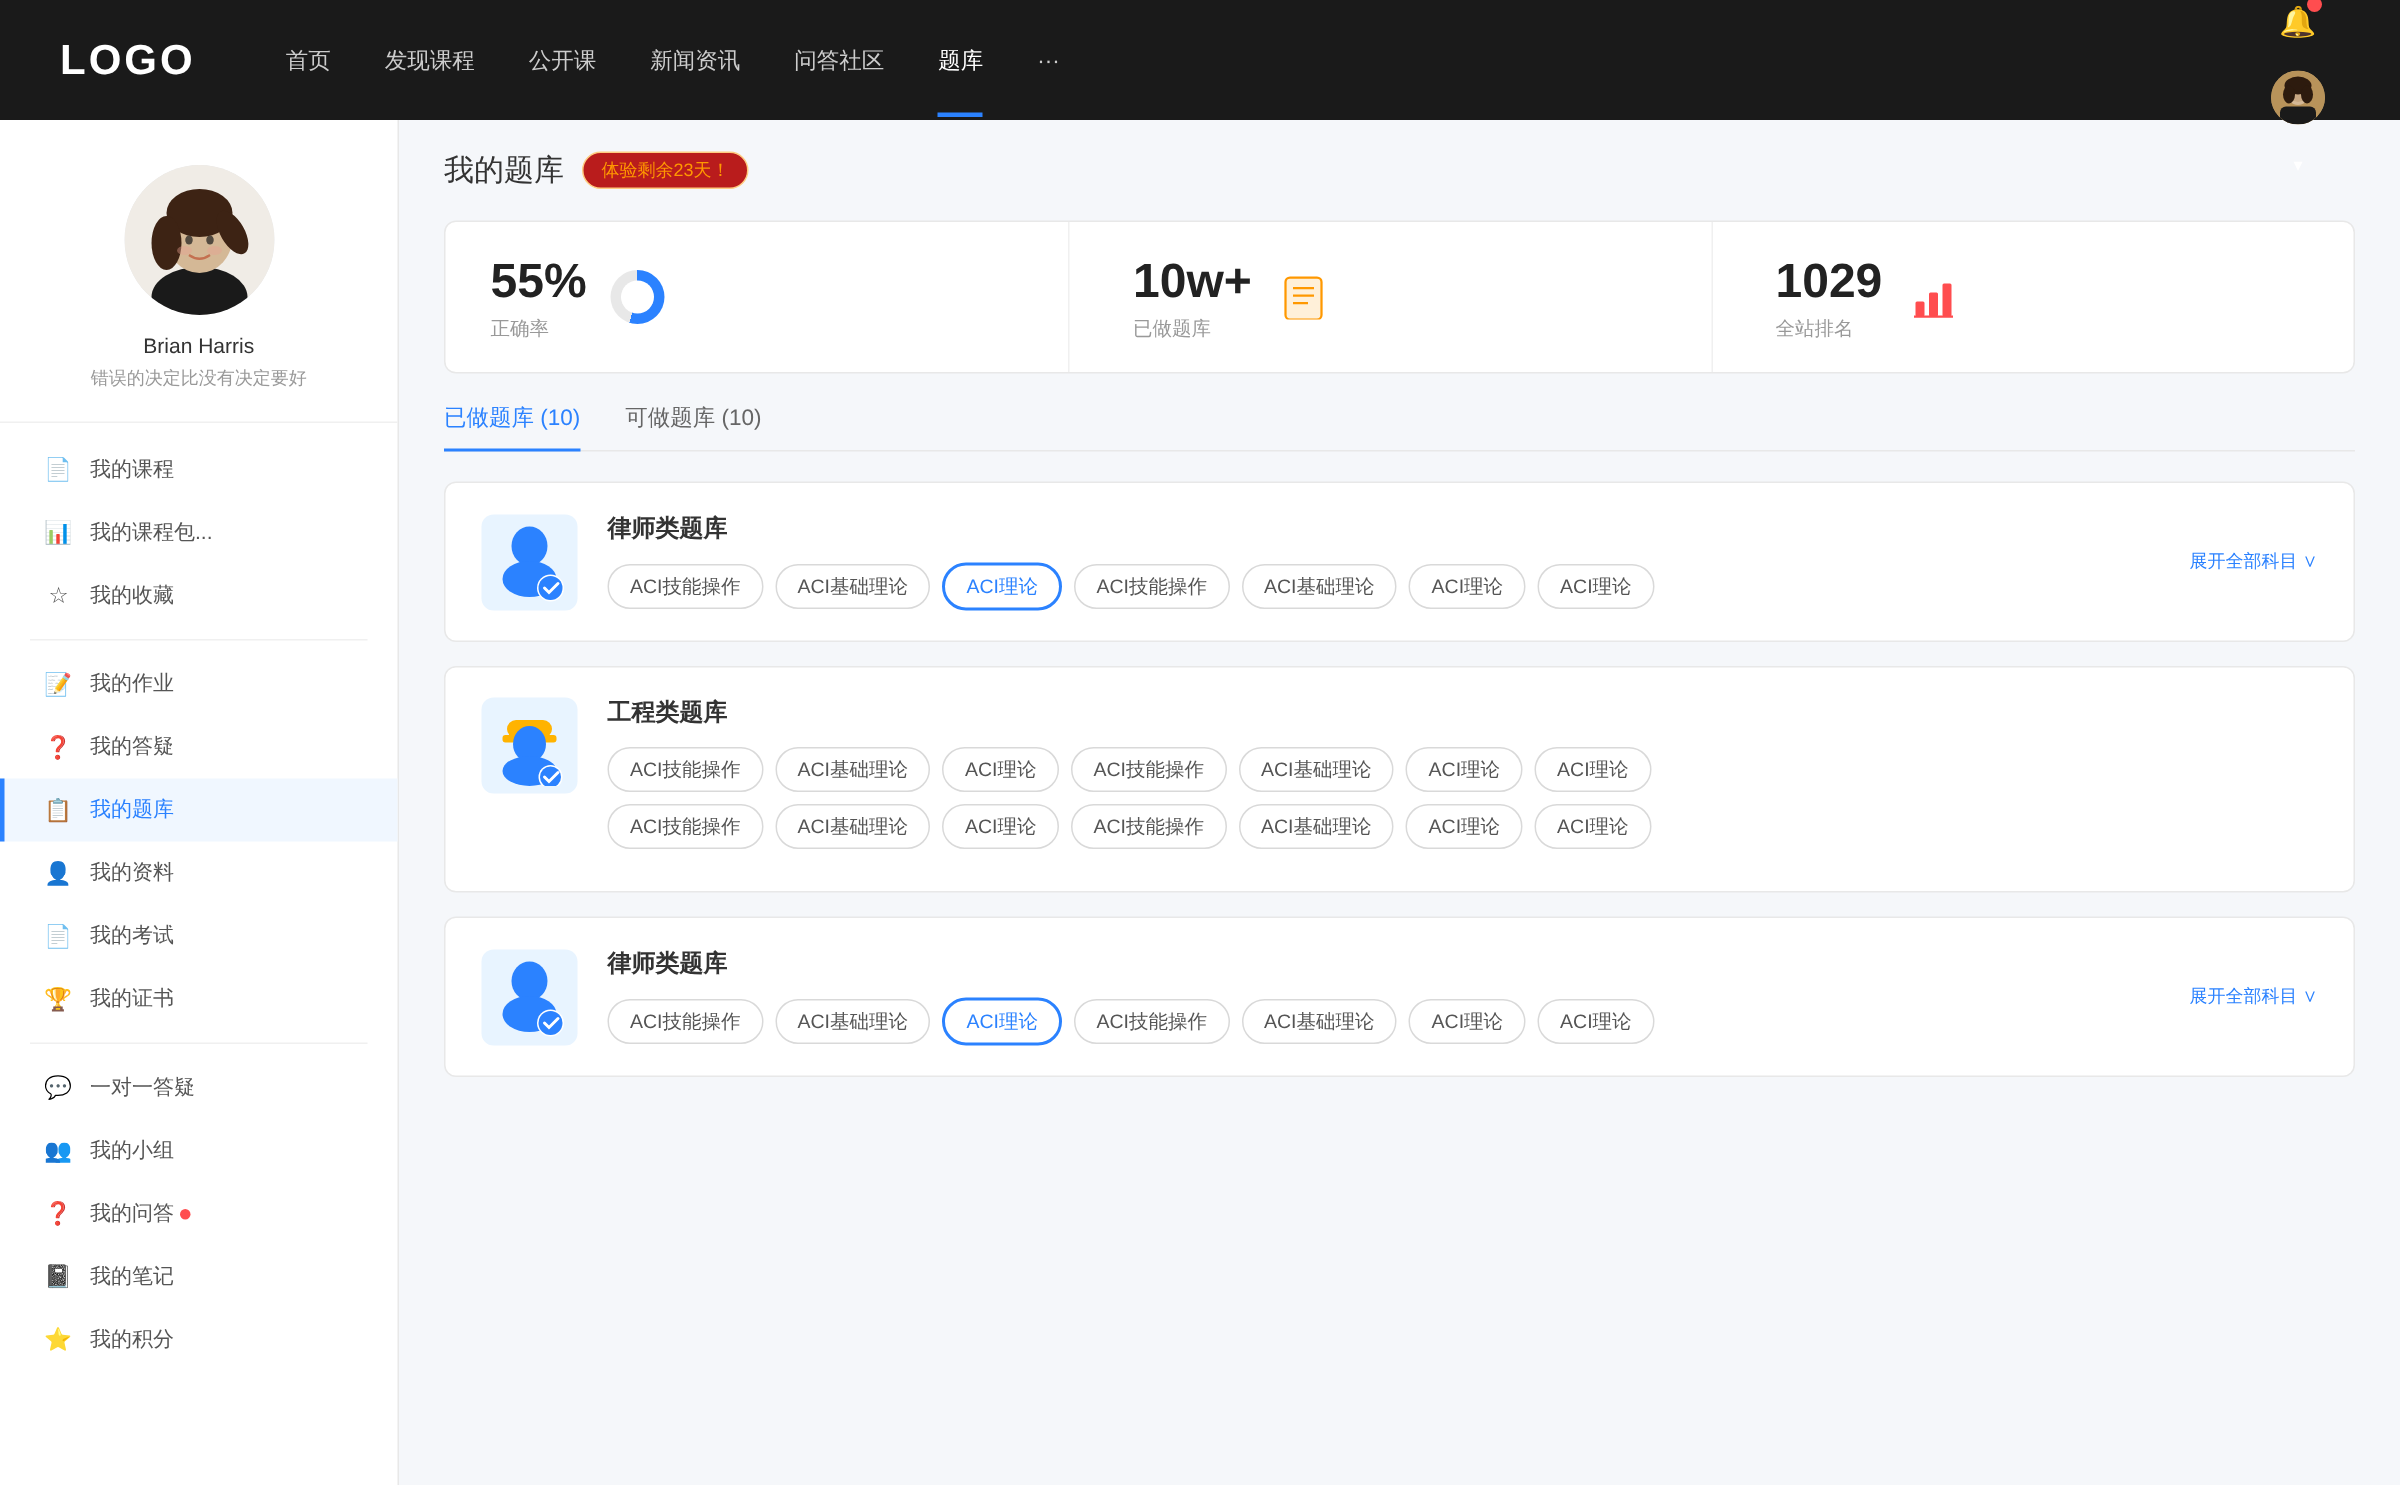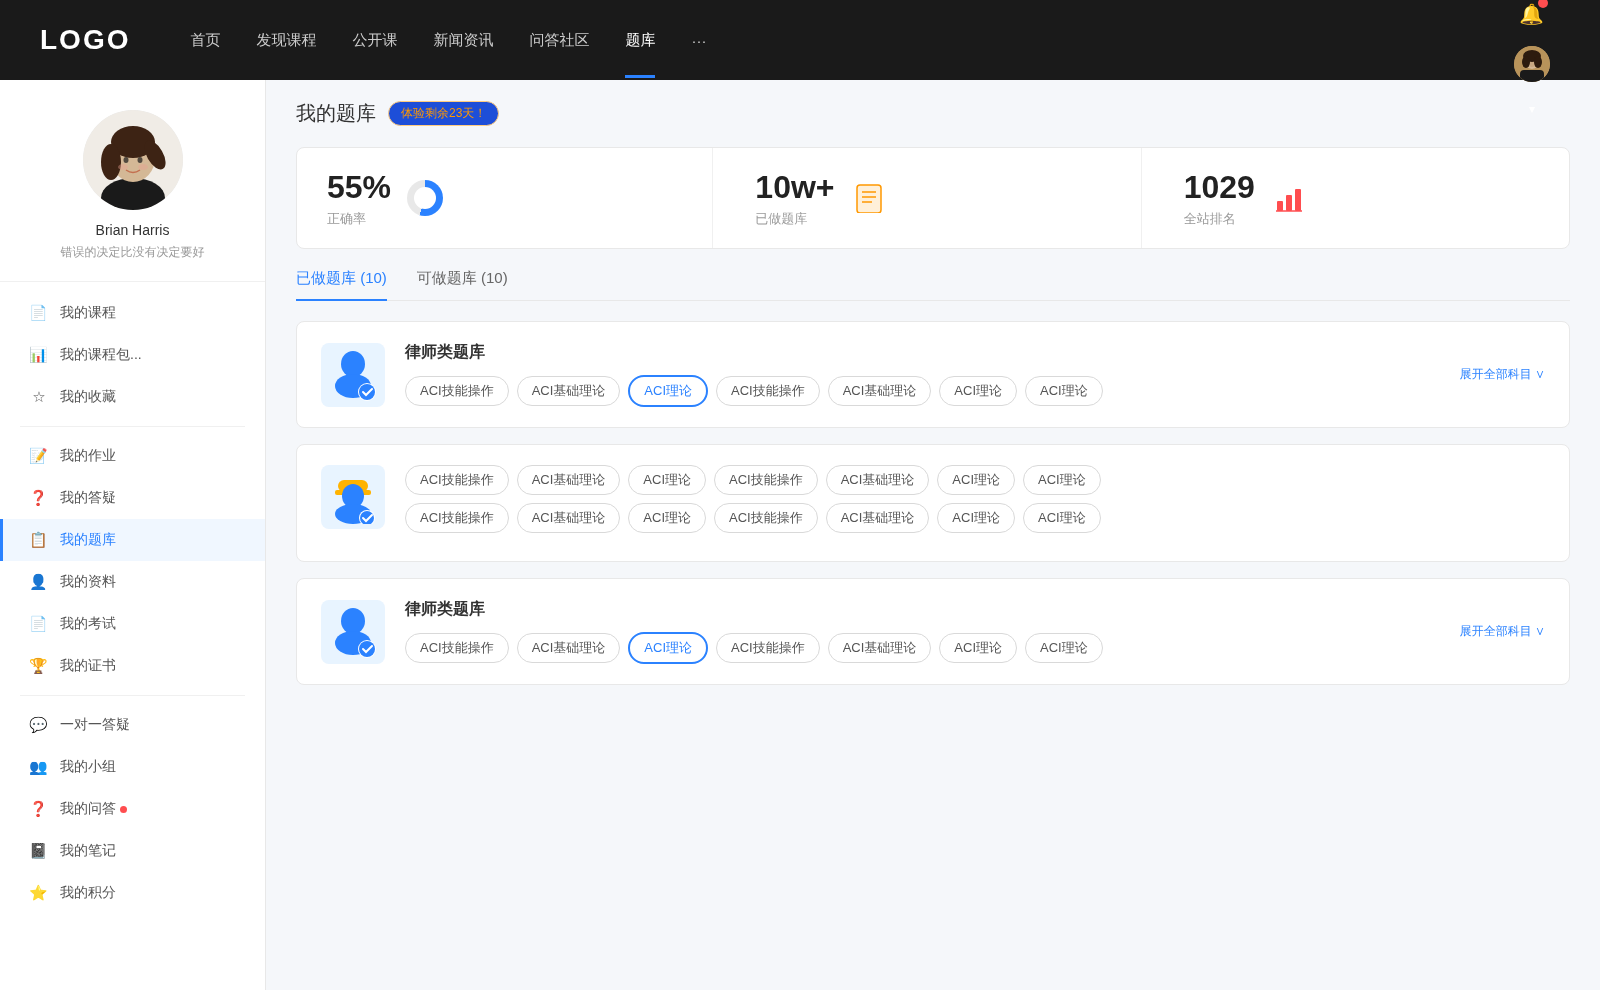--- a/index.html
+++ b/index.html
@@ -187,21 +187,21 @@
       align-items: center;
       gap: 12px;
       margin-bottom: 20px;
     }
     .page-title-text {
       font-size: 20px;
       color: #333;
       font-weight: 500;
     }
     .trial-badge {
-      background: #1d4ed8;
+      background: #b91c1c;
       color: #ff9800;
       border: 1px solid #ffcc80;
       border-radius: 20px;
       padding: 3px 12px;
       font-size: 12px;
     }
 
     
     .stats-row {
       display: flex;
@@ -569,20 +569,21 @@
             <ellipse cx="25" cy="26" rx="11" ry="12" fill="#2b82ff"></ellipse>
 
             <ellipse cx="25" cy="44" rx="18" ry="10" fill="#2b82ff"></ellipse>
 
             <circle cx="39" cy="48" r="8" fill="white"></circle>
             <circle cx="39" cy="48" r="7" fill="#2b82ff"></circle>
             <polyline points="35,48 38,51 44,45" stroke="white" stroke-width="2" fill="none" stroke-linecap="round"></polyline>
           </svg>
         </div>
         <div style="flex:1;">
+          <div class="qbank-title">工程类题库</div>
           <div class="qbank-tags-row">
             <span class="qbank-tag">ACI技能操作</span>
             <span class="qbank-tag">ACI基础理论</span>
             <span class="qbank-tag">ACI理论</span>
             <span class="qbank-tag">ACI技能操作</span>
             <span class="qbank-tag">ACI基础理论</span>
             <span class="qbank-tag">ACI理论</span>
             <span class="qbank-tag">ACI理论</span>
           </div>
           <div class="qbank-tags-row">

